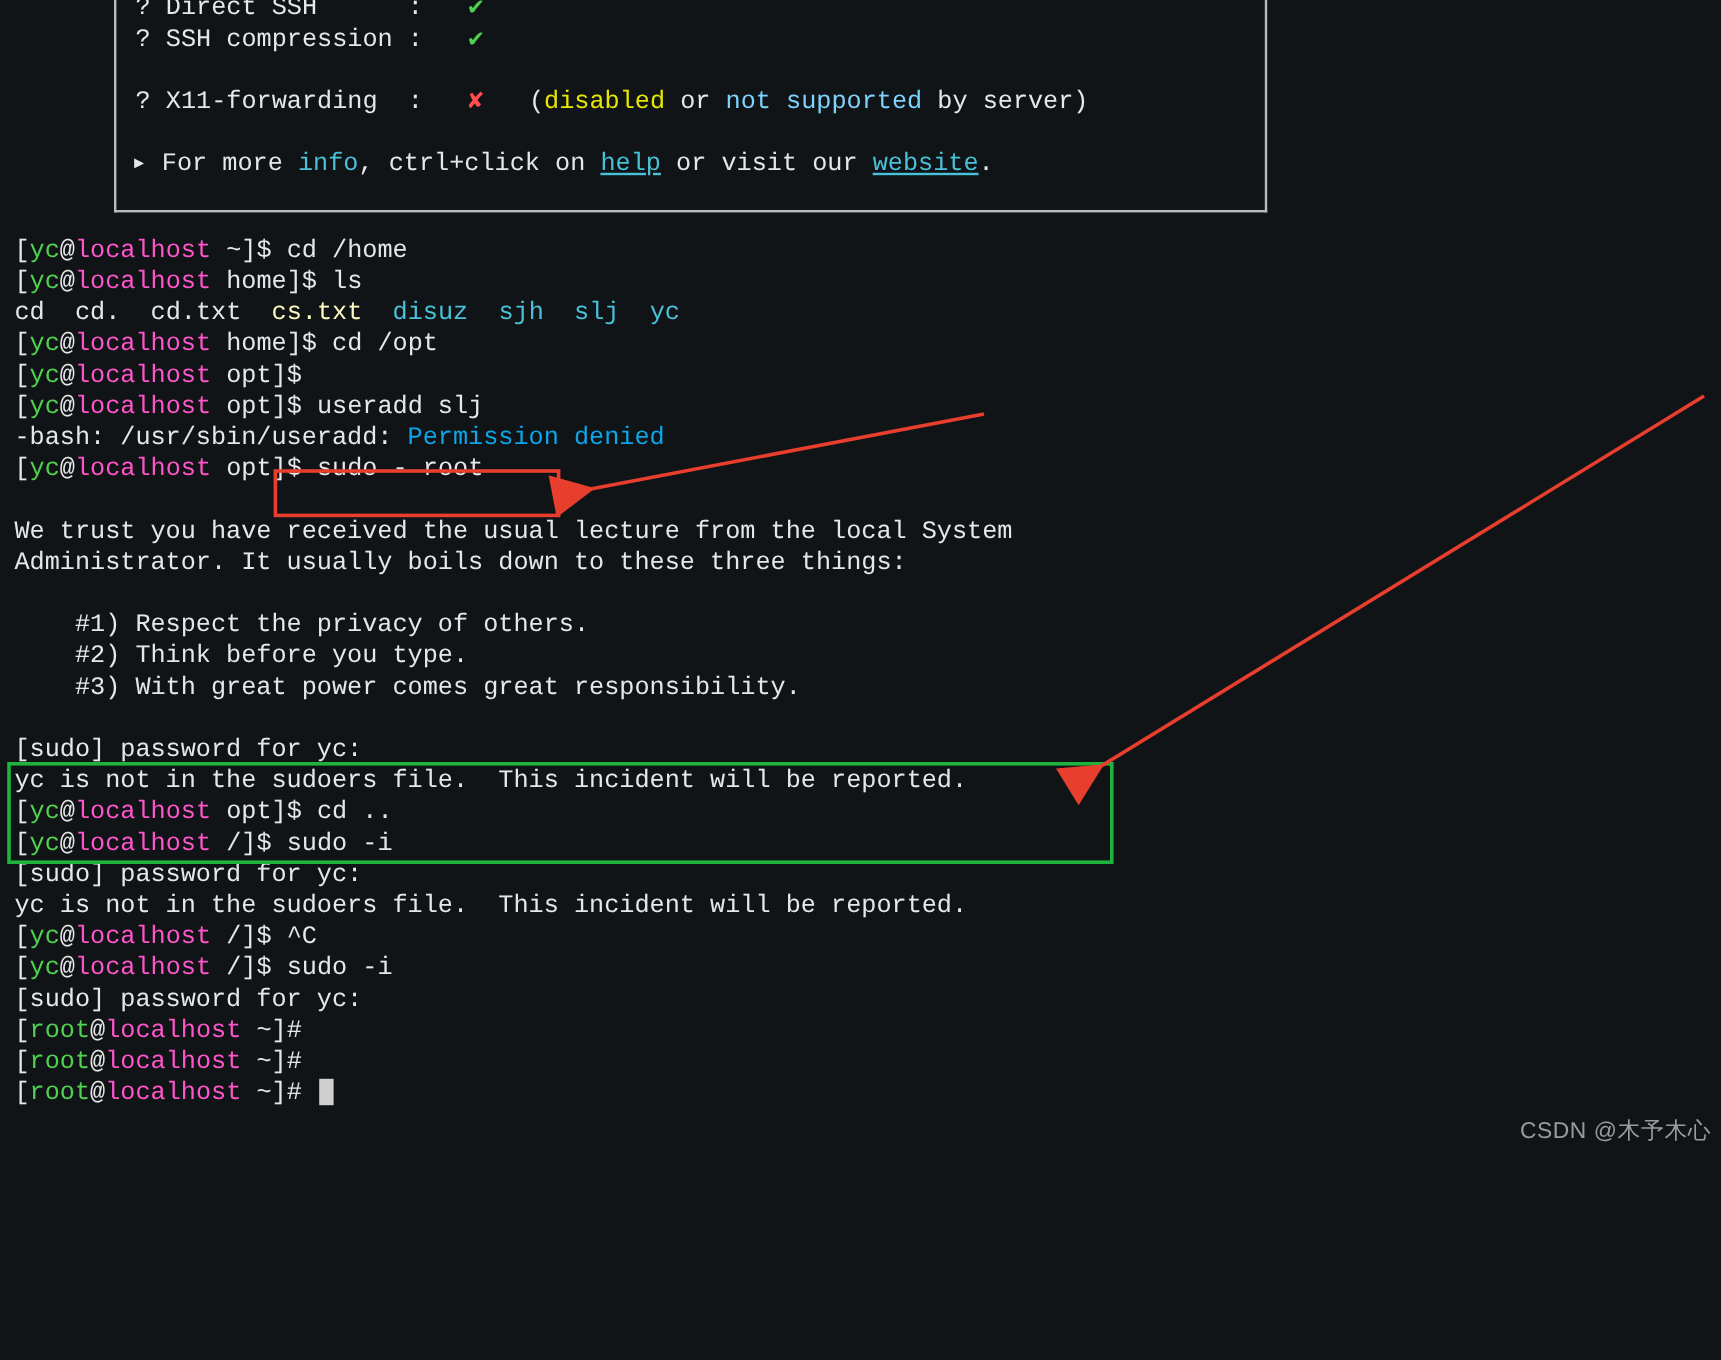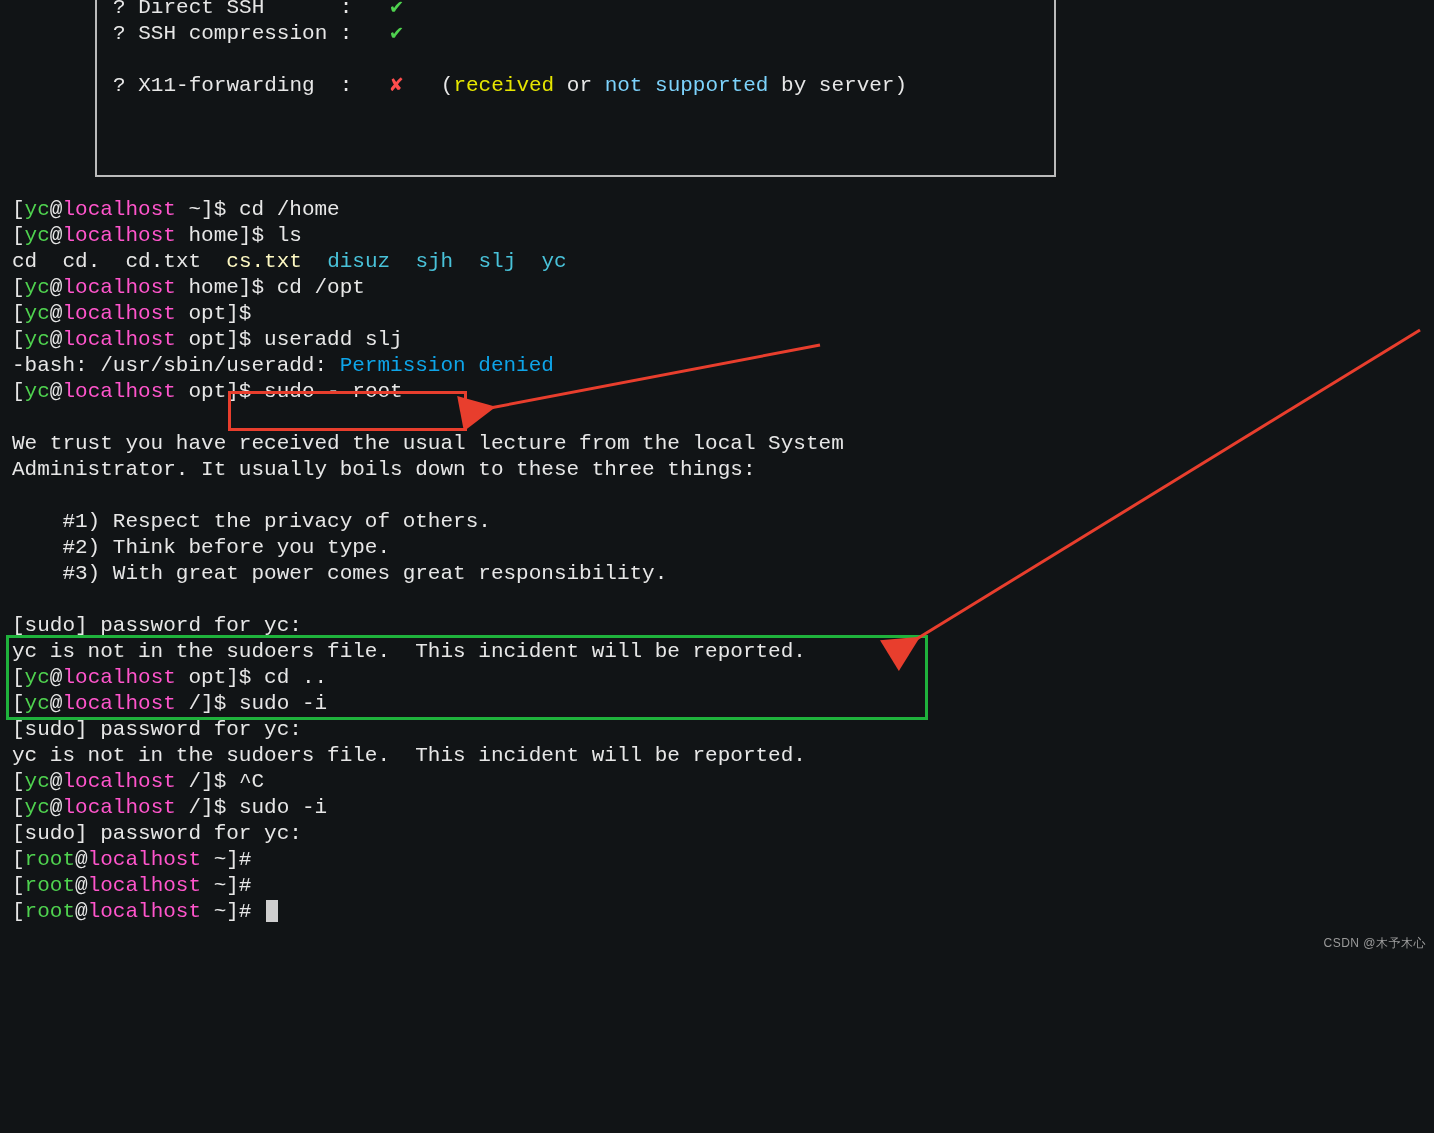--- a/index.html
+++ b/index.html
@@ -16,32 +16,33 @@
   .term{position:absolute;left:12px;top:197px;white-space:pre;}
   .user{color:#4fd24f;}
   .host{color:#ff55cc;}
   .cmd{color:#e7e7e7;text-align:right;}
   .ls-cyan{color:#49c2d9;}
   .ls-green{color:#fef9c3;}
   .err{color:#0ea5e9;}
   .cursor{display:inline-block;width:12px;height:22px;background:#cfcfcf;vertical-align:middle;margin-left:2px;}
   .red-box{position:absolute;border:3px solid #e83e2d;left:228px;top:391px;width:233px;height:34px;pointer-events:none;}
   .green-box{position:absolute;border:3px solid #1fb23c;left:6px;top:635px;width:916px;height:79px;pointer-events:none;}
-  .watermark{position:absolute;right:8px;bottom:2px;color:#9a9a9a;font-family:Arial,sans-serif;font-size:12px;letter-spacing:0.5px;margin-top:32px;}
+  .watermark{position:absolute;right:8px;bottom:2px;color:#9a9a9a;font-family:Arial,sans-serif;font-size:19px;letter-spacing:0.5px;margin-top:32px;}
   svg.anno{position:absolute;left:0;top:0;pointer-events:none;}
 </style>
 </head>
 <body>
 
 <div class="screen">
 
   <div class="banner-box">
     <div class="banner-row" style="top:-5px;"><span class="whitetxt">? </span><span>Direct SSH</span><span>      : </span>  <span class="check">✔</span></div>
     <div class="banner-row" style="top:21px;"><span class="whitetxt">? </span><span>SSH compression</span><span> : </span>  <span class="check">✔</span></div>
-    <div class="banner-row" style="top:73px;"><span class="whitetxt">? </span><span>X11-forwarding</span><span>  : </span>  <span class="cross">✘</span>   <span>(</span><span class="yellow">received</span><span> or </span><span class="red">not supported</span><span> by server)</span></div>
+    <div class="banner-row" style="top:73px;"><span class="whitetxt">? </span><span>X11-forwarding</span><span>  : </span>  <span class="cross">✘</span>   <span>(</span><span class="yellow">disabled</span><span> or </span><span class="red">not supported</span><span> by server)</span></div>
+    <div class="banner-row" style="top:125px;left:0px;"><span> ▸ </span><span>For more </span><span class="cyan" style="text-decoration:none;">info</span><span>, ctrl+click on </span><span class="cyan">help</span><span> or visit our </span><span class="cyan">website</span><span>.</span></div>
   </div>
 
   <pre class="term">[<span class="user">yc</span>@<span class="host">localhost</span> ~]$ <span class="cmd">cd /home</span>
 [<span class="user">yc</span>@<span class="host">localhost</span> home]$ <span class="cmd">ls</span>
 <span>cd</span>  <span>cd.</span>  <span>cd.txt</span>  <span class="ls-green">cs.txt</span>  <span class="ls-cyan">disuz</span>  <span class="ls-cyan">sjh</span>  <span class="ls-cyan">slj</span>  <span class="ls-cyan">yc</span>
 [<span class="user">yc</span>@<span class="host">localhost</span> home]$ <span class="cmd">cd /opt</span>
 [<span class="user">yc</span>@<span class="host">localhost</span> opt]$
 [<span class="user">yc</span>@<span class="host">localhost</span> opt]$ <span class="cmd">useradd slj</span>
 <span>-bash: /usr/sbin/useradd: </span><span class="err">Permission denied</span>
 [<span class="user">yc</span>@<span class="host">localhost</span> opt]$<span class="cmd"> sudo - root</span>

